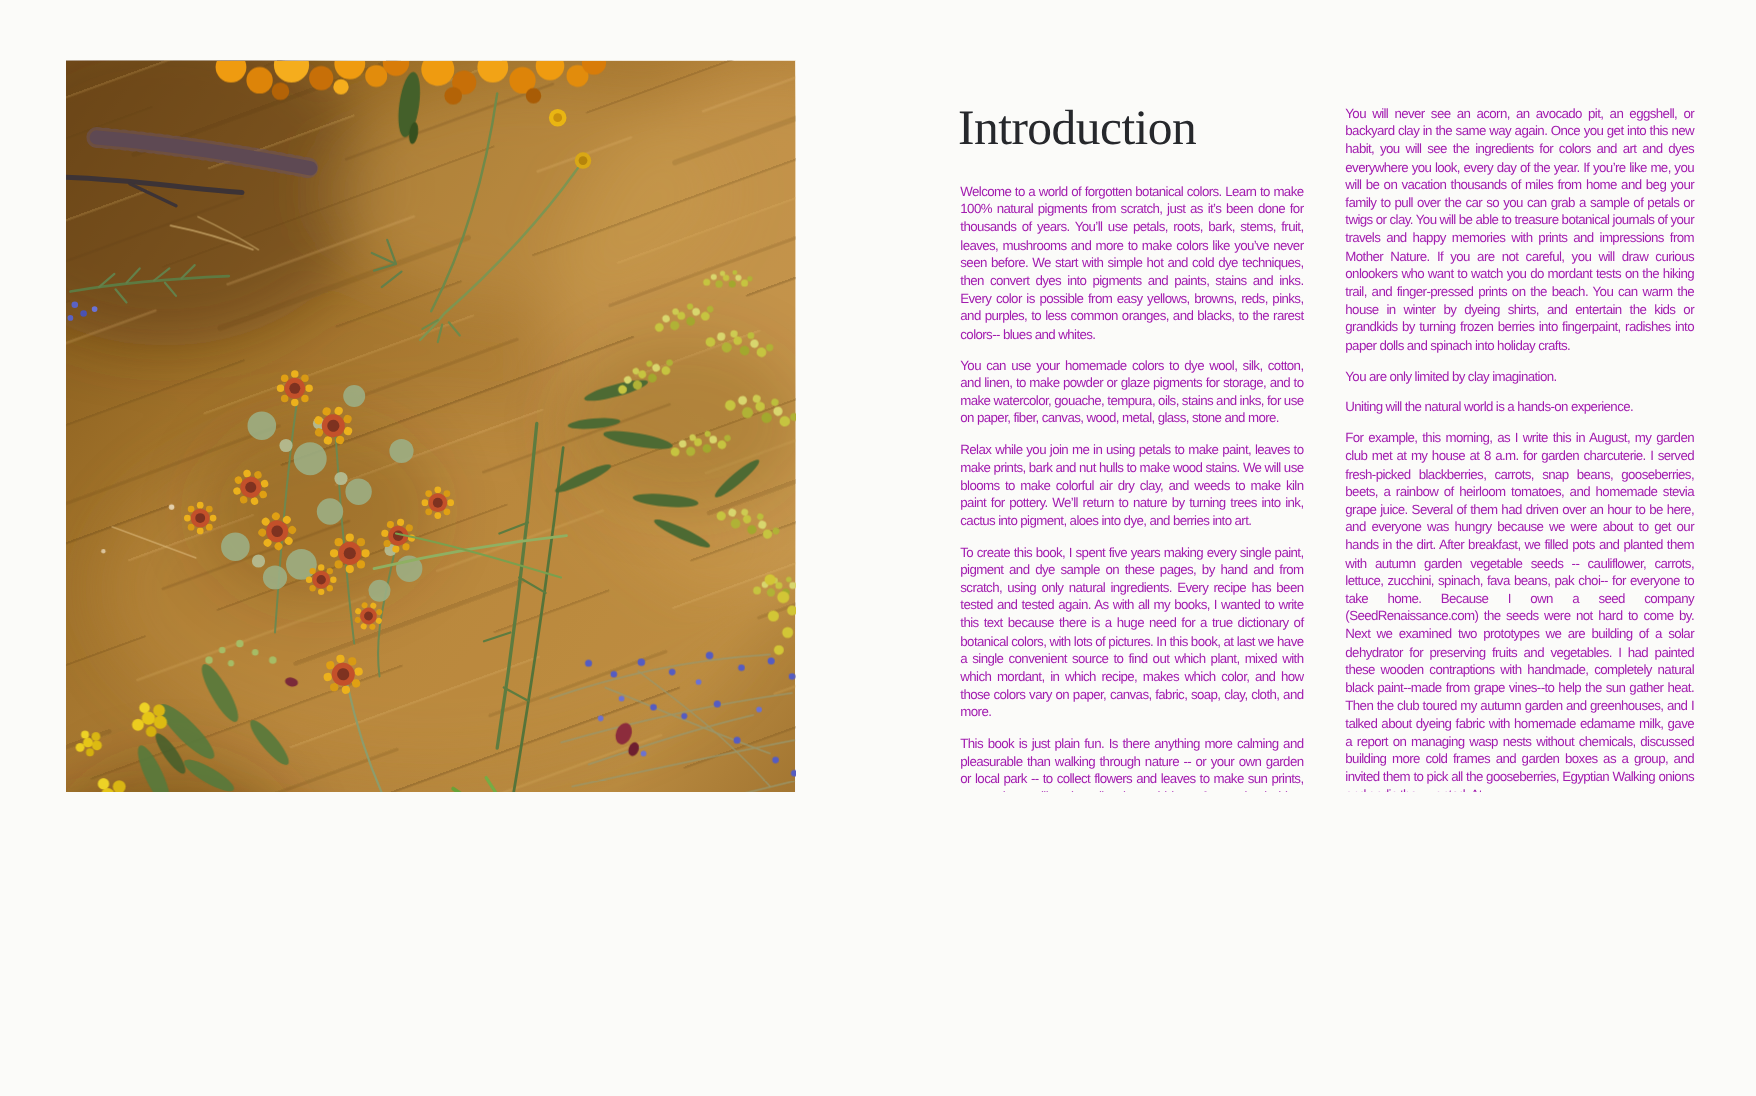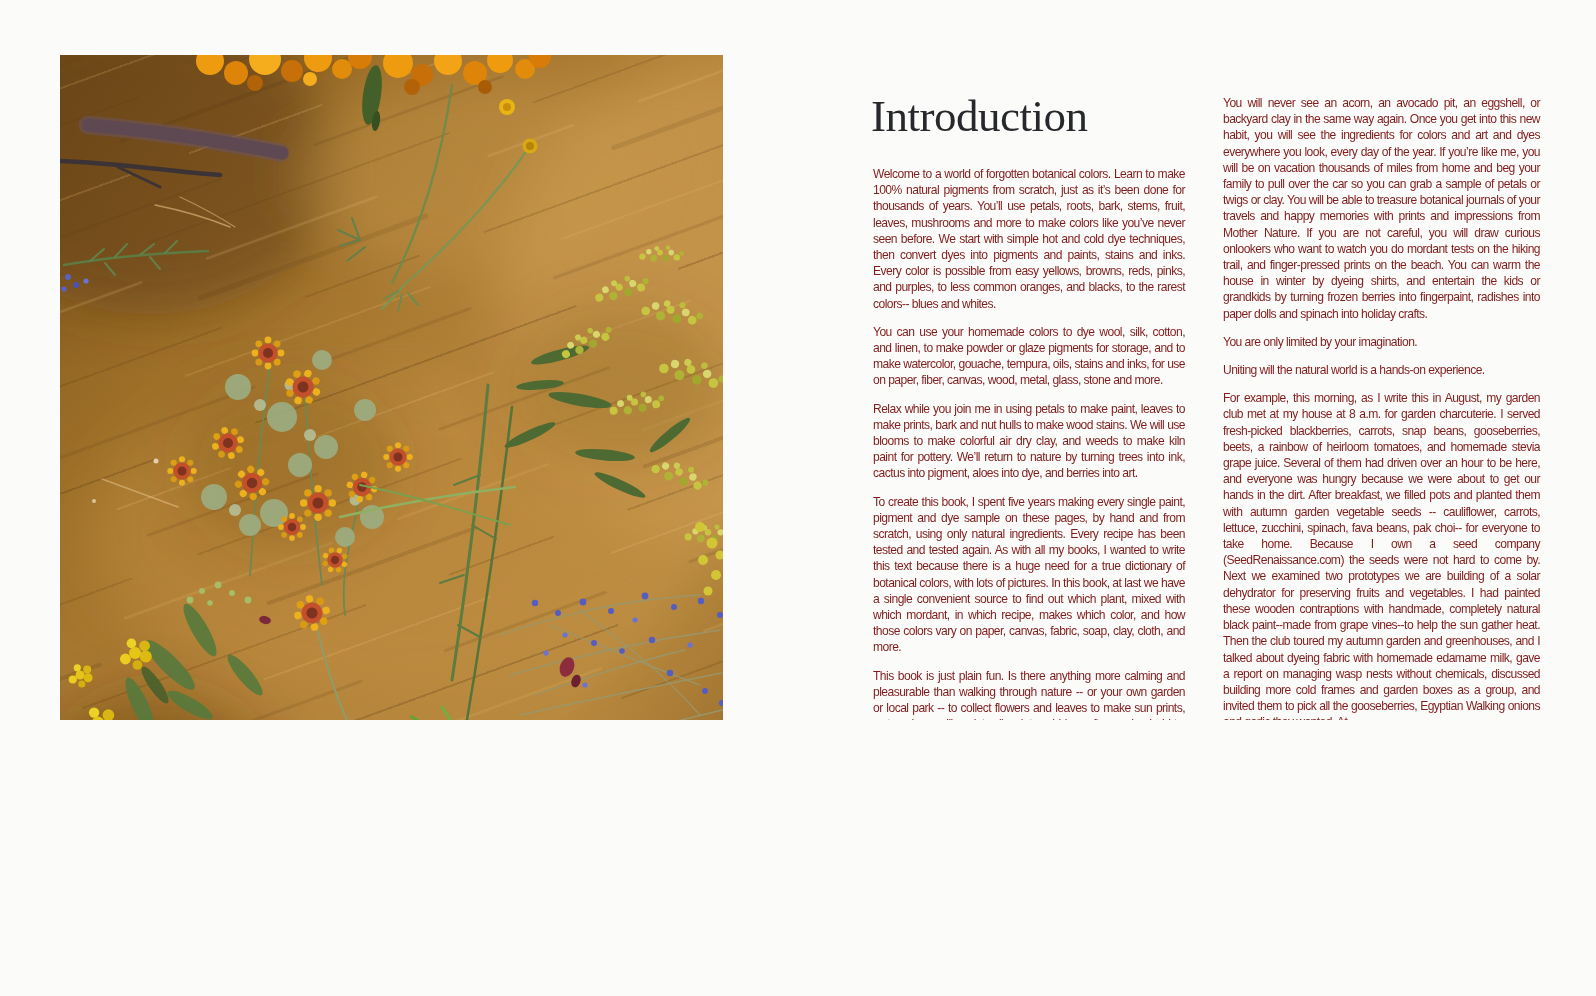--- a/index.html
+++ b/index.html
@@ -3,21 +3,21 @@
 <meta charset="utf-8">
 <style>
   html,body{margin:0;padding:0;background:#fbfbf9;}
   .spread{position:relative;width:1596px;height:720px;background:#fbfbf9;overflow:hidden;
           font-family:"Liberation Sans",sans-serif;}
   .photo-figure{position:absolute;left:60px;top:55px;width:663px;height:887px;margin:0;overflow:hidden;}
   .photo-figure svg{display:block;width:100%;height:100%;}
   .heading{position:absolute;left:871px;top:92px;margin:0;
            font-family:"Liberation Serif","DejaVu Serif",serif;font-weight:400;
            font-size:45px;line-height:1.1;letter-spacing:-0.5px;color:#26282c;}
-  .col{position:absolute;text-align:justify;color:#7f1d1d;
+  .col{position:absolute;text-align:justify;color:#a21caf;
        font-size:12.1px;line-height:16.2px;letter-spacing:-0.55px;
        hyphens:auto;-webkit-hyphens:auto;}
   .col-left{left:873px;top:166px;width:312px;}
   .col-right{left:1223px;top:95px;width:317px;}
   .col p{margin:0 0 12px 0;}
   .page-footer{position:absolute;left:1223px;top:947px;width:348px;text-align:left;
                font-size:12.5px;letter-spacing:0.2px;color:#7e8286;}
   .page-footer .sep{color:#9fa2a6;margin:0 7px;}
 </style>
 </head>
@@ -388,21 +388,21 @@
 
     <div class="col col-left">
         <p>Welcome to a world of forgotten botanical colors. Learn to make 100% natural pigments from scratch, just as it’s been done for thousands of years. You’ll use petals, roots, bark, stems, fruit, leaves, mushrooms and more to make colors like you’ve never seen before. We start with simple hot and cold dye techniques, then convert dyes into pigments and paints, stains and inks. Every color is possible from easy yellows, browns, reds, pinks, and purples, to less common oranges, and blacks, to the rarest colors-- blues and whites.</p>
         <p>You can use your homemade colors to dye wool, silk, cotton, and linen, to make powder or glaze pigments for storage, and to make watercolor, gouache, tempura, oils, stains and inks, for use on paper, fiber, canvas, wood, metal, glass, stone and more.</p>
         <p>Relax while you join me in using petals to make paint, leaves to make prints, bark and nut hulls to make wood stains. We will use blooms to make colorful air dry clay, and weeds to make kiln paint for pottery. We’ll return to nature by turning trees into ink, cactus into pigment, aloes into dye, and berries into art.</p>
         <p>To create this book, I spent five years making every single paint, pigment and dye sample on these pages, by hand and from scratch, using only natural ingredients. Every recipe has been tested and tested again. As with all my books, I wanted to write this text because there is a huge need for a true dictionary of botanical colors, with lots of pictures. In this book, at last we have a single convenient source to find out which plant, mixed with which mordant, in which recipe, makes which color, and how those colors vary on paper, canvas, fabric, soap, clay, cloth, and more.</p>
         <p>This book is just plain fun. Is there anything more calming and pleasurable than walking through nature -- or your own garden or local park -- to collect flowers and leaves to make sun prints, watercolors, milk paint, oil paint, pebble crafts, or dyed shirts, scarves and bags? When stress looms large, loosen up by mulling the petals of a single rose, or berries, into a handful of astonishing paints. Or turn tomato leaves to artist’s ink, or blueberries into stamping ink, or carrots into ink for botanical prints.</p>
       </div>
     <div class="col col-right">
         <p>You will never see an acorn, an avocado pit, an eggshell, or backyard clay in the same way again. Once you get into this new habit, you will see the ingredients for colors and art and dyes everywhere you look, every day of the year. If you’re like me, you will be on vacation thousands of miles from home and beg your family to pull over the car so you can grab a sample of petals or twigs or clay. You will be able to treasure botanical journals of your travels and happy memories with prints and impressions from Mother Nature. If you are not careful, you will draw curious onlookers who want to watch you do mordant tests on the hiking trail, and finger-pressed prints on the beach. You can warm the house in winter by dyeing shirts, and entertain the kids or grandkids by turning frozen berries into fingerpaint, radishes into paper dolls and spinach into holiday crafts.</p>
-        <p>You are only limited by your imagination.</p>
+        <p>You are only limited by clay imagination.</p>
         <p>Uniting will the natural world is a hands-on experience.</p>
         <p>For example, this morning, as I write this in August, my garden club met at my house at 8 a.m. for garden charcuterie. I served fresh-picked blackberries, carrots, snap beans, gooseberries, beets, a rainbow of heirloom tomatoes, and homemade stevia grape juice. Several of them had driven over an hour to be here, and everyone was hungry because we were about to get our hands in the dirt. After breakfast, we filled pots and planted them with autumn garden vegetable seeds -- cauliflower, carrots, lettuce, zucchini, spinach, fava beans, pak choi-- for everyone to take home. Because I own a seed company (SeedRenaissance.com) the seeds were not hard to come by. Next we examined two prototypes we are building of a solar dehydrator for preserving fruits and vegetables. I had painted these wooden contraptions with handmade, completely natural black paint--made from grape vines--to help the sun gather heat. Then the club toured my autumn garden and greenhouses, and I talked about dyeing fabric with homemade edamame milk, gave a report on managing wasp nests without chemicals, discussed building more cold frames and garden boxes as a group, and invited them to pick all the gooseberries, Egyptian Walking onions and garlic they wanted. At</p>
       </div>
 
     <footer class="page-footer">
       <span>Introduction</span><span class="sep">|</span><span>3</span>
     </footer>
   </section>
 
 </div>

